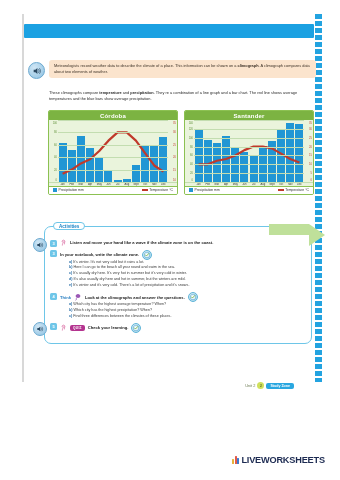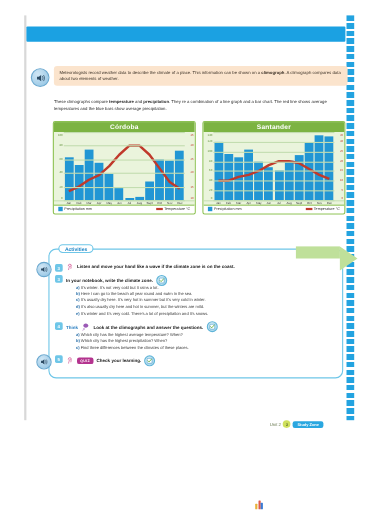--- a/index.html
+++ b/index.html
@@ -434,13 +434,14 @@
   </div>
 
 </div>
 
 <div class="brand">
   <span class="brand-mark">
     <i style="height:5px;background:#e8b23a"></i>
     <i style="height:8px;background:#e05a4a"></i>
     <i style="height:6px;background:#3a7bd5"></i>
   </span>
+  <span class="brand-text">LIVEWORKSHEETS</span>
 </div>
 
 </body></html>

